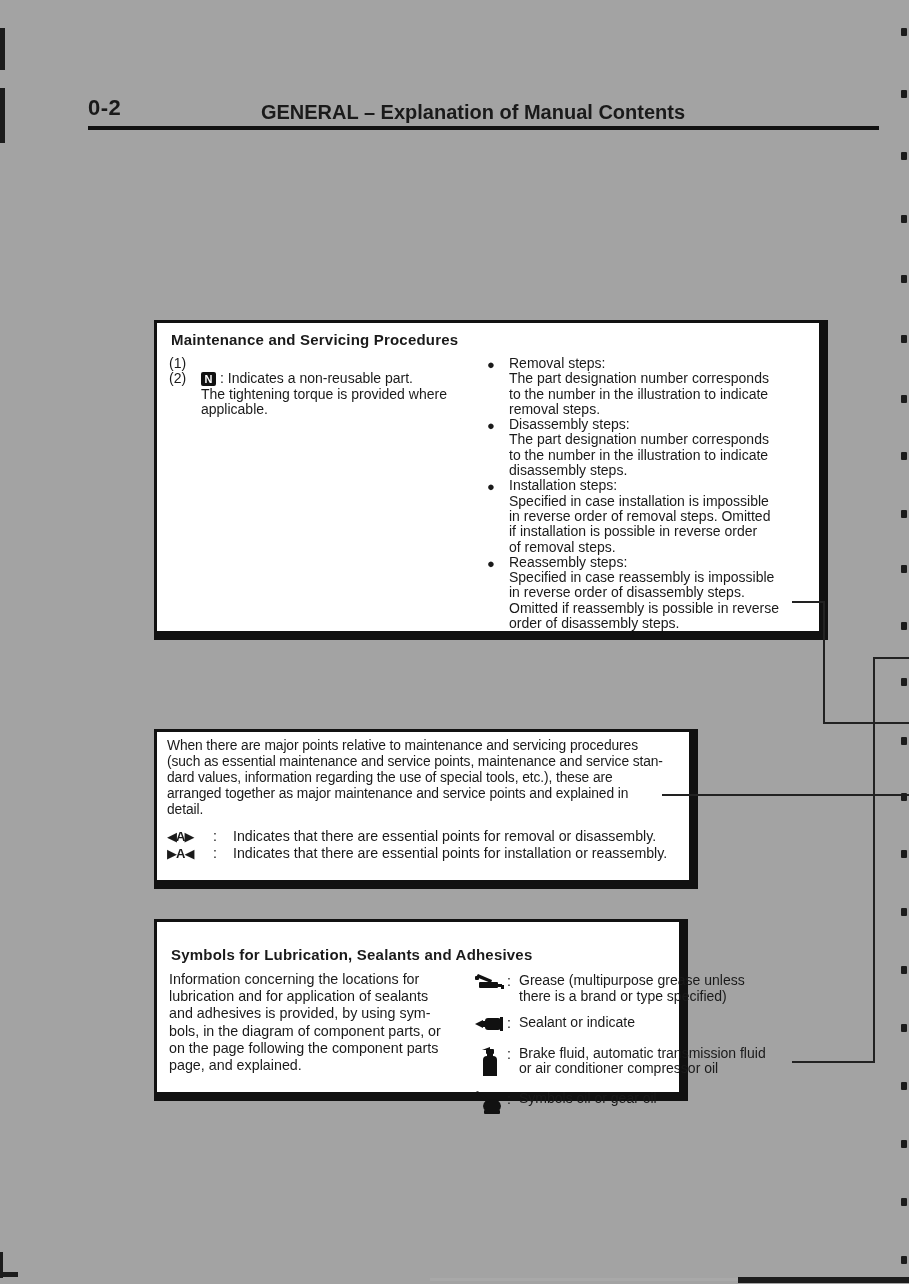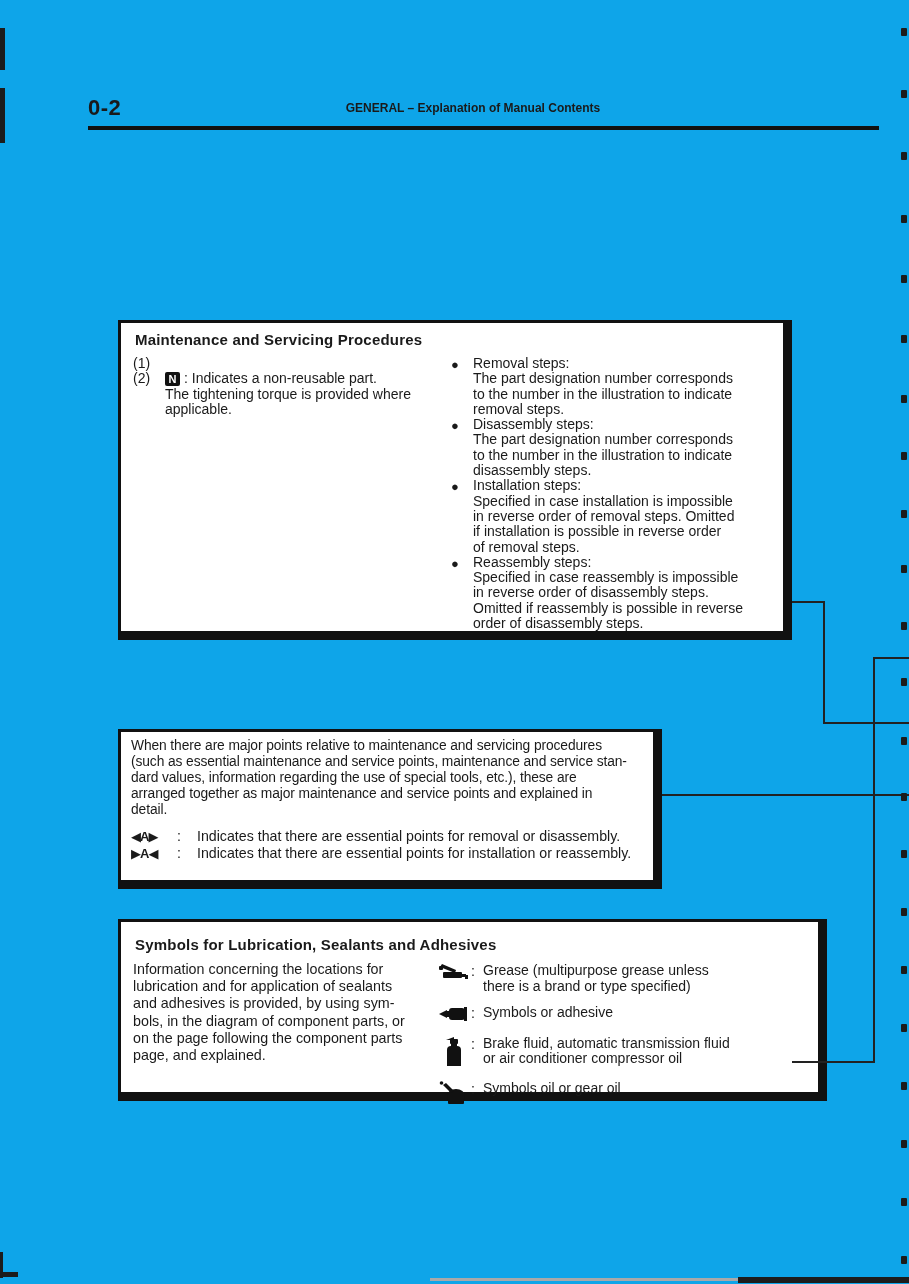--- a/index.html
+++ b/index.html
@@ -1,35 +1,35 @@
 <!DOCTYPE html>
 <html><head>
 <meta charset="utf-8">
 <style>
   html,body { margin:0; padding:0; background:#ffffff; }
   .page {
-    position:relative; width:909px; height:1284px; background:#0ea5e9;
+    position:relative; width:909px; height:1284px; background:#a3a3a3;
     color:#1a1a1a; font-family:"Liberation Sans","DejaVu Sans",sans-serif;
     overflow:hidden;
   }
 
   
   .page-num { position:absolute; left:88px; top:95px; font-size:22px; font-weight:bold; letter-spacing:.5px; }
-  .header-title { position:absolute; left:88px; top:101px; width:770px; text-align:center; font-size:12px; font-weight:bold; }
+  .header-title { position:absolute; left:88px; top:101px; width:770px; text-align:center; font-size:20px; font-weight:bold; }
   .header-rule { position:absolute; left:88px; top:126px; width:791px; height:4px; background:#111; }
   .doc-title { position:absolute; left:86px; top:140px; font-size:24px; font-weight:bold; letter-spacing:.3px; }
 
   
   .callout {
     position:absolute; box-sizing:border-box; background:#fff;
-    border:solid #111; border-width:3px 9px 9px 3px;
+    border:solid #111; border-width:3px 9px 9px 3px;margin-left:36px;
   }
   .box1 { left:118px; top:320px; width:674px; height:320px; padding:6px 12px 4px; }
   .box2 { left:118px; top:729px; width:544px; height:160px; padding:6px 8px; }
-  .box3 { left:118px; top:919px; width:709px; height:182px; padding:12px 12px; }
+  .box3 { left:118px; top:919px; width:534px; height:182px; padding:22px 12px; }
   .box-title { font-size:15px; font-weight:bold; letter-spacing:.2px; margin:2px 0 8px 2px; }
 
   .pre { white-space:pre; }
 
   
   .cols { display:flex; }
   .colL { width:308px; flex:none; margin-right:10px; }
   .colR { width:320px; flex:none; }
   .b1text { font-size:14px; line-height:15.3px; }
   .numitem { display:flex; }
@@ -180,21 +180,21 @@
         <div class="icorow m2">
           <span class="icon-cell">
             <svg width="30" height="18" viewBox="0 0 30 18">
               <polygon points="0,9 8,5 8,13"></polygon>
               <rect x="7" y="6" width="4" height="6"></rect>
               <rect x="10" y="3" width="16" height="12" rx="3"></rect>
               <rect x="25" y="2" width="3" height="14"></rect>
             </svg>
           </span>
           <span class="icosep">:</span>
-          <span class="icotext pre">Symbols or adhesive</span>
+          <span class="icotext pre">Sealant or indicate</span>
         </div>
 
         <div class="icorow m2">
           <span class="icon-cell">
             <svg width="20" height="32" viewBox="0 0 20 32">
               <polygon points="2,4 10,1 10,4"></polygon>
               <rect x="6" y="3" width="8" height="5" rx="1"></rect>
               <rect x="7" y="8" width="6" height="3"></rect>
               <path d="M3 14 Q3 10 7 10 L13 10 Q17 10 17 14 L17 30 L3 30 Z"></path>
             </svg>

